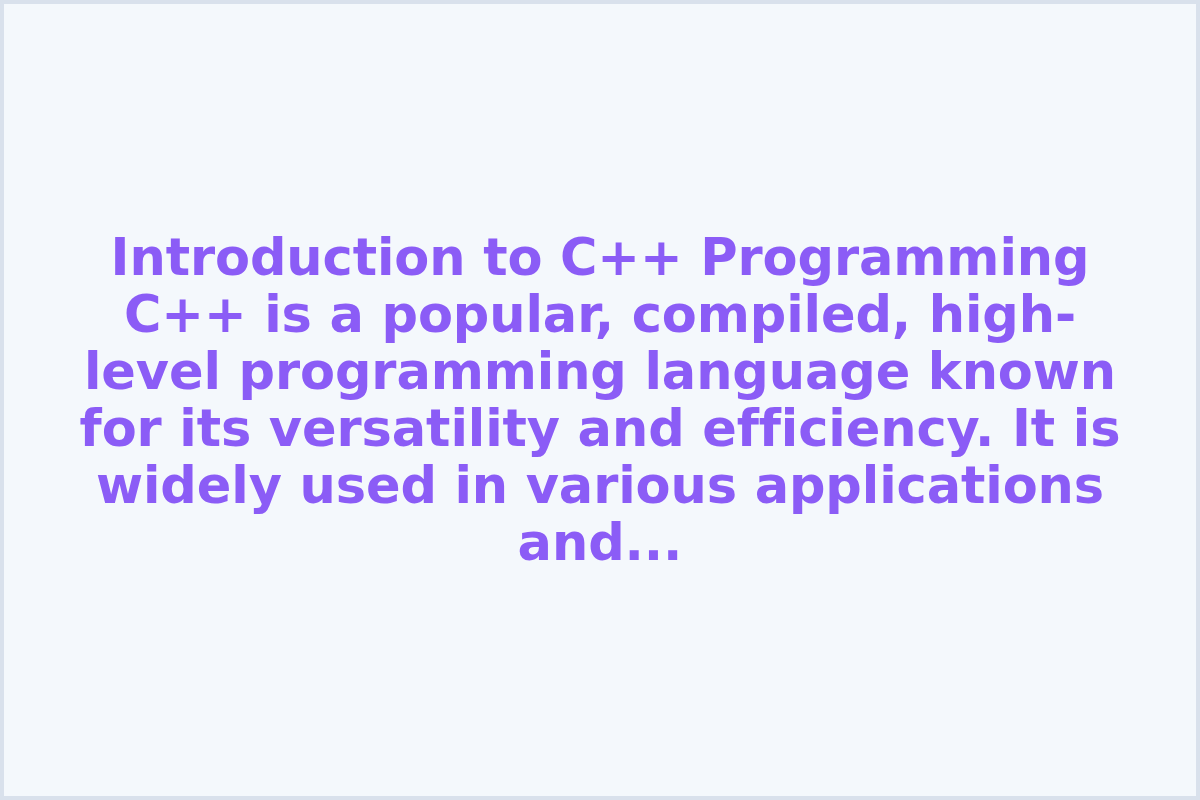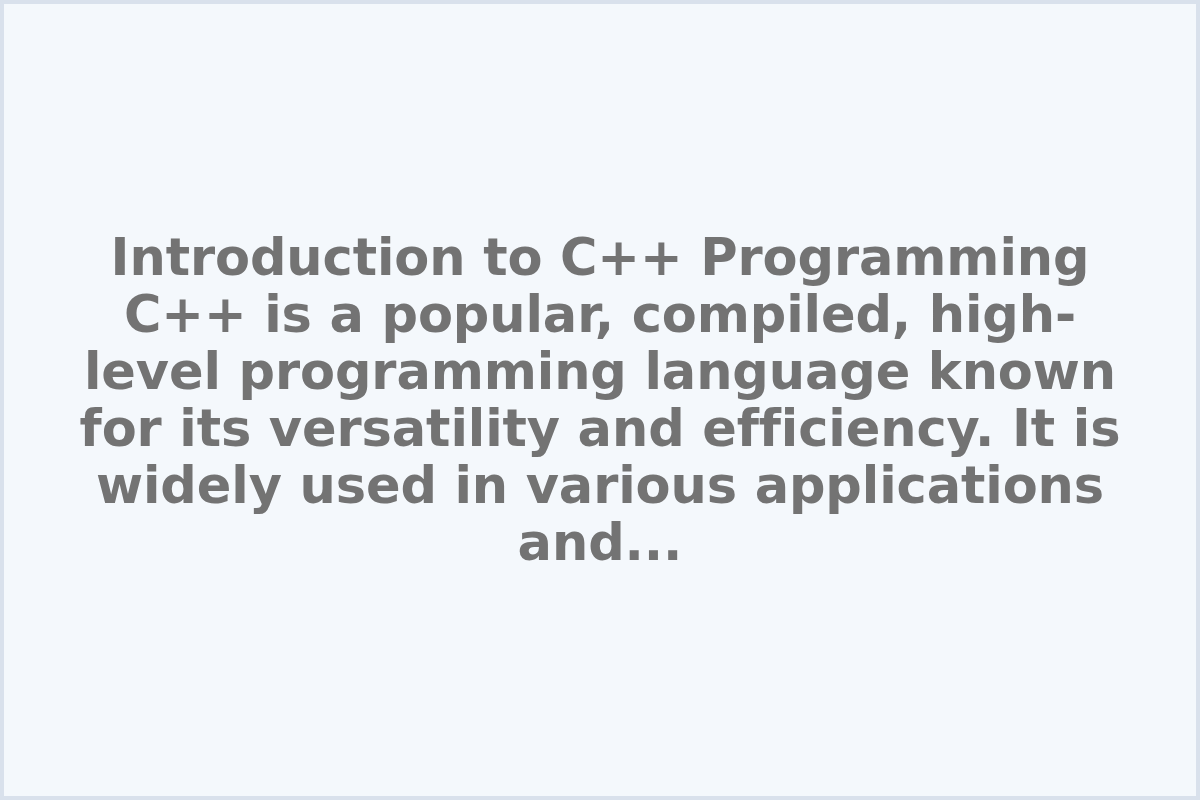--- a/index.html
+++ b/index.html
@@ -40,14 +40,14 @@
     line-height: 57px;
     letter-spacing: -0.1px;
     word-wrap: break-word;
     -webkit-font-smoothing: antialiased;
   }
 </style>
 </head>
 <body>
 
 <div class="card" style="background: rgb(244, 248, 252); border-color: rgb(217, 225, 236);">
-  <p class="text-block" style="color: #737373;">Introduction to C++ Programming C++ is a popular, compiled, high-level programming language known for its versatility and efficiency. It is widely used in various applications and...</p>
+  <p class="text-block" style="color: #8b5cf6;">Introduction to C++ Programming C++ is a popular, compiled, high-level programming language known for its versatility and efficiency. It is widely used in various applications and...</p>
 </div>
 
 </body></html>

